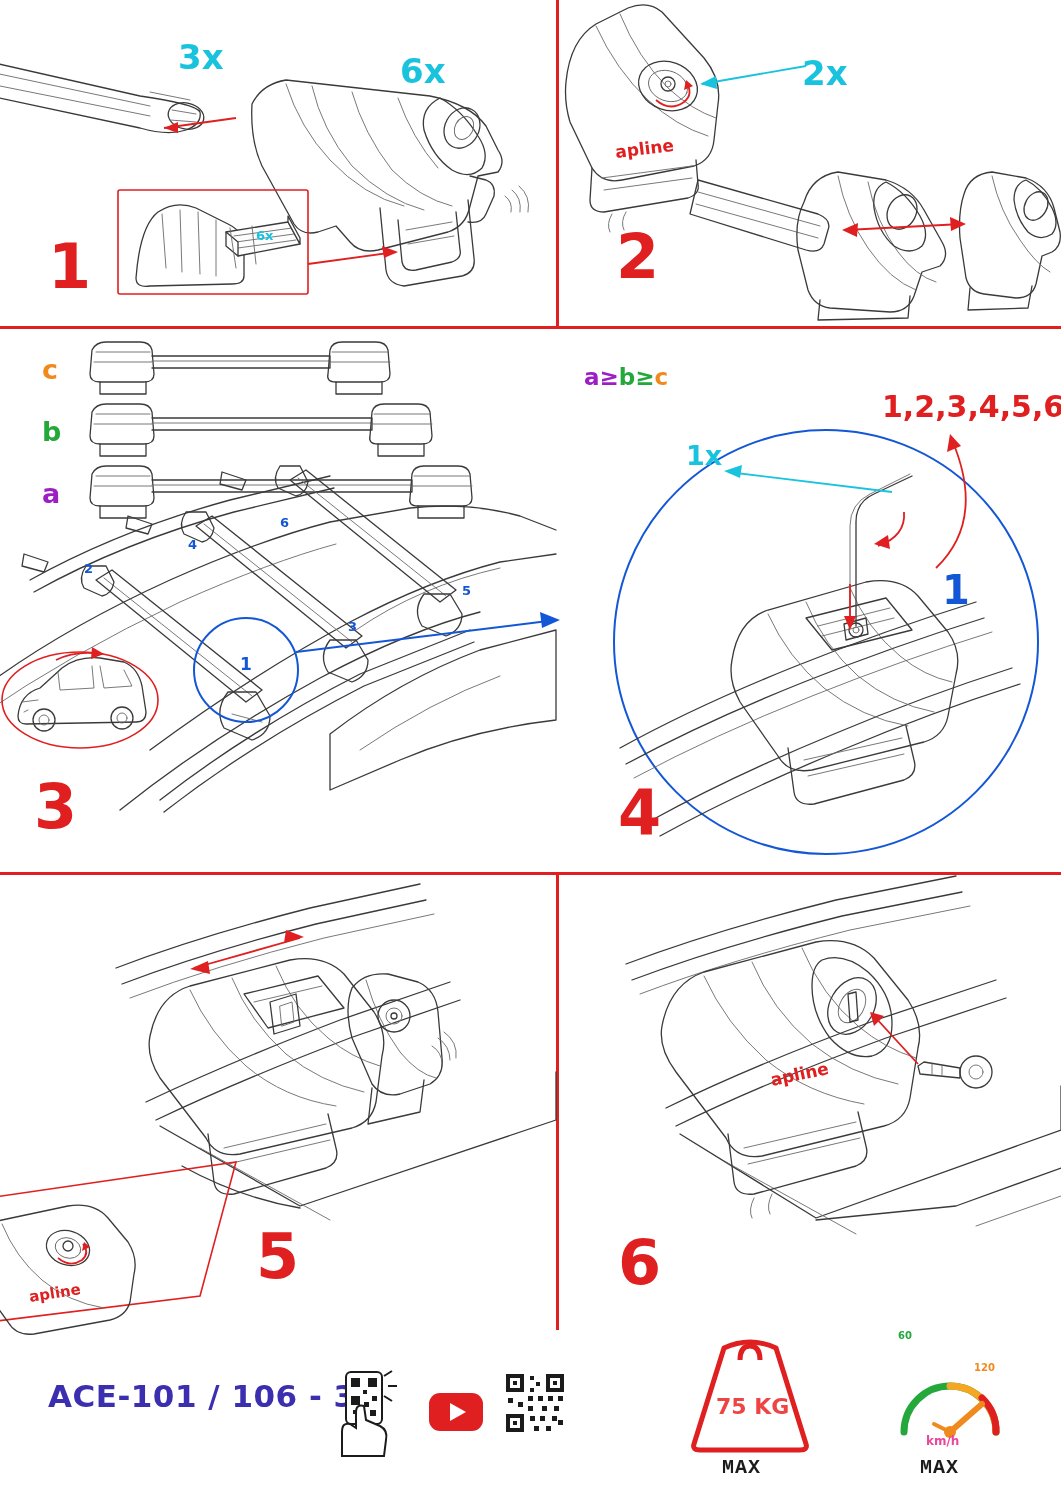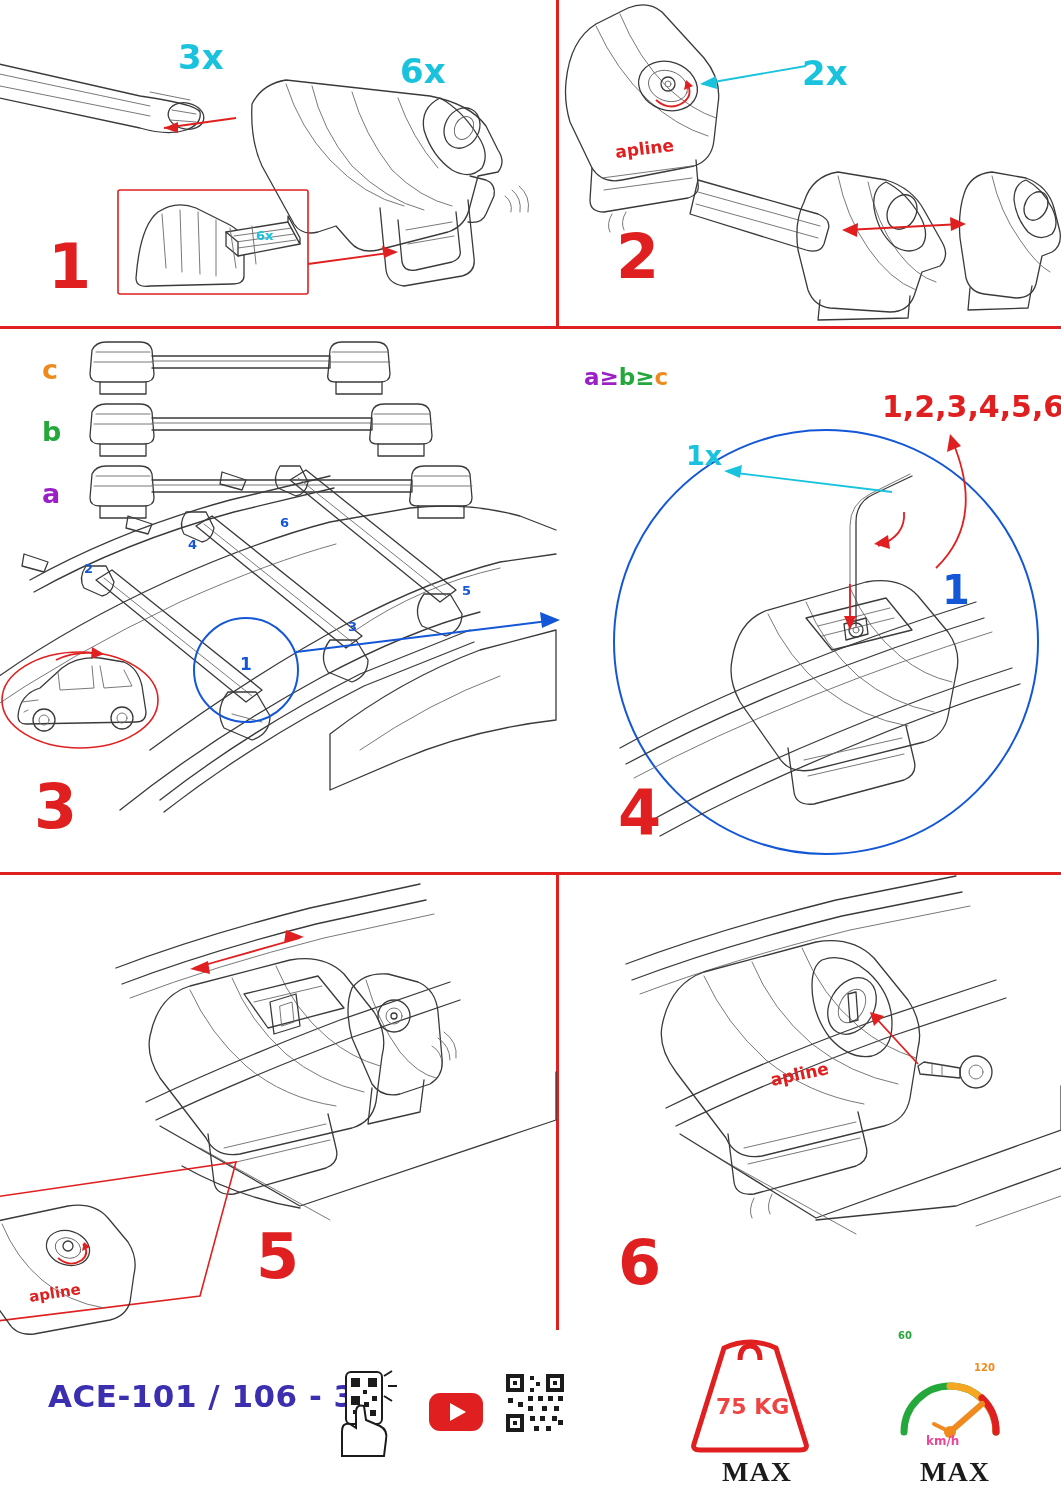--- a/index.html
+++ b/index.html
@@ -110,22 +110,22 @@
     font-size:29px;
     font-weight:700;
     letter-spacing:-0.5px;
     white-space:nowrap;
   }
   .brand-accessory .dark{color:#1b1b3a;}
   .brand-accessory .red{color:#e02020;}
 
   .maxlabel{
     position:absolute;
-    font-family:Liberation Serif, serif;
-    font-size:28px;
+    font-family:Liberation Mono, monospace;
+    font-size:20px;
     font-weight:700;
     color:#1b1b1b;
     letter-spacing:1px;
   }
 
   .weight-text{
     position:absolute;
     font-family:"DejaVu Sans", sans-serif;
     font-size:22px;
     font-weight:700;

